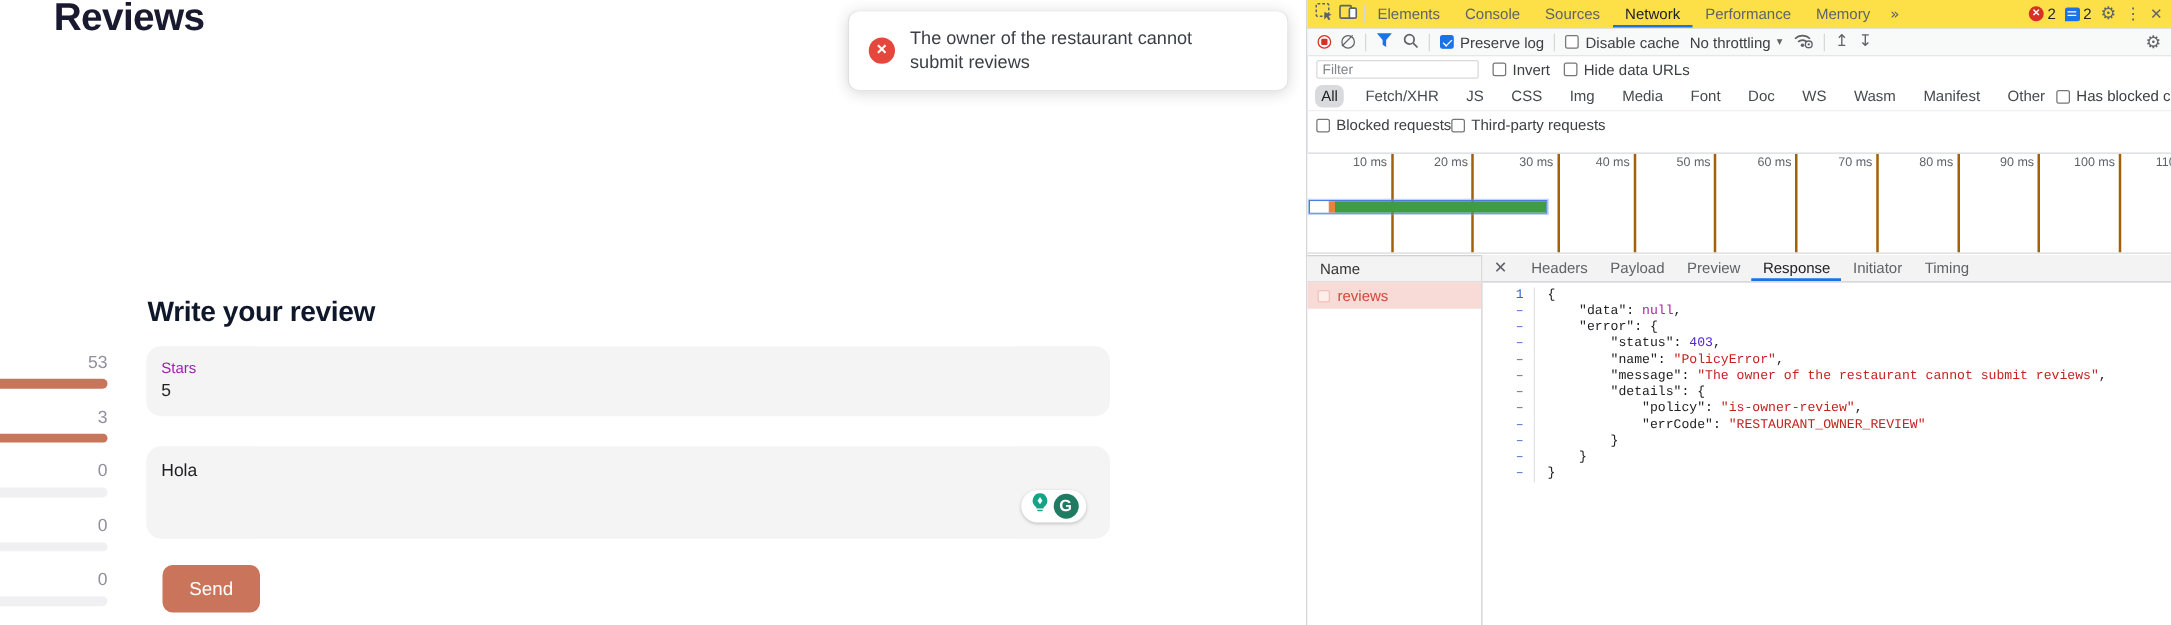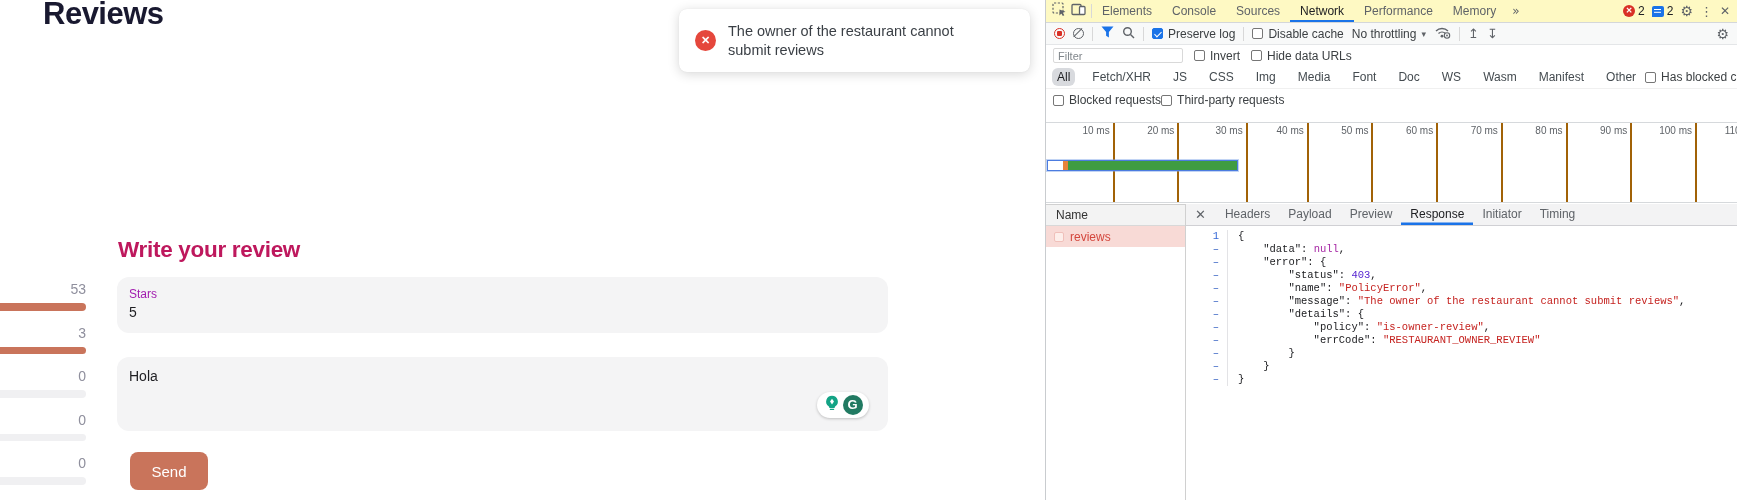--- a/index.html
+++ b/index.html
@@ -17,40 +17,40 @@
   .toast-ico{width:21px;height:21px;border-radius:50%;background:#e5473c;color:#fff;
     font-size:11px;font-weight:bold;line-height:21px;text-align:center;flex:0 0 auto}
   .toast-txt{font-size:14.5px;line-height:19px;color:#3a3f45}
   
   #ratings{position:absolute;left:0;top:281px;width:86px}
   .rate-row{height:43.5px}
   .rate-count{font-size:14px;line-height:16px;color:#8f8f9d;text-align:right}
   .rate-bar{margin-top:6px;margin-left:-30px;width:116px;height:7.5px;border-radius:4px;background:#f0f0f2}
   .rate-bar.filled{background:#c9745b}
   
-  .form-h2{position:absolute;left:118px;top:237px;font-size:22.5px;font-weight:800;color:#be185d;letter-spacing:-.3px}
+  .form-h2{position:absolute;left:118px;top:237px;font-size:22.5px;font-weight:800;color:#0f172a;letter-spacing:-.3px}
   .field{position:absolute;left:117px;width:771px;background:#f4f4f5;border-radius:12px}
   #stars-field{top:277px;height:56px;padding:10px 12px}
   .field-label{font-size:12px;color:#a21caf;line-height:14px}
   .field-value{font-size:14px;color:#1f1f23;line-height:17px;margin-top:3px}
   #review-field{top:357px;height:74px;padding:11px 12px}
   .gpill{position:absolute;left:700px;top:35px;width:52px;height:26px;background:#fff;border-radius:13px;
     box-shadow:0 1px 3px rgba(0,0,0,.22);display:flex;align-items:center;justify-content:center;gap:3px}
   .gcircle{width:20px;height:20px;border-radius:50%;background:#217a62;color:#fff;font-weight:700;
     font-size:13px;line-height:20px;text-align:center}
   .send-btn{position:absolute;left:130px;top:452px;width:78px;height:38px;background:#c9745b;border:none;
     border-radius:8px;color:#fff;font-size:15px;font-family:"Liberation Sans",sans-serif;cursor:pointer}
 
   
   #devtools{position:absolute;top:0;right:0;width:692px;height:500px;background:#fff;
     border-left:1px solid #c9cccf;font-size:12px;color:#3c4043}
   .gl{font-family:"DejaVu Sans","Liberation Sans",sans-serif;color:#5f6368}
   .vsep{width:1px;height:14px;background:#d8d8d8;flex:0 0 auto}
   
-  .dt-row1{height:23px;display:flex;align-items:center;border-bottom:1px solid #d4d7da;background:#fef9c3;padding-left:6px}
+  .dt-row1{height:23px;display:flex;align-items:center;border-bottom:1px solid #d4d7da;background:#fde047;padding-left:6px}
   .dt-tab{padding:0 10px;line-height:22px;color:#5f6368;cursor:pointer;white-space:nowrap}
   .dt-tab.active{color:#202124;box-shadow:inset 0 -2px 0 #1a73e8}
   .r1-right{margin-left:auto;display:flex;align-items:center;gap:7px;padding-right:7px}
   .errc{width:12px;height:12px;border-radius:50%;background:#d93025;color:#fff;font-size:8px;
     line-height:12px;text-align:center;font-weight:bold}
   .iss{width:12px;height:11px;background:#1a73e8;border-radius:2px 2px 2px 0;position:relative}
   .iss::before{content:"";position:absolute;left:2.5px;top:3px;width:7px;height:1.4px;background:#fff;box-shadow:0 2.8px 0 #fff}
   .badge{display:flex;align-items:center;gap:3px;color:#202124}
   
   .dt-row2{height:22px;display:flex;align-items:center;gap:8px;padding:0 8px;background:#f8f9f9;border-bottom:1px solid #e4e6e8}

